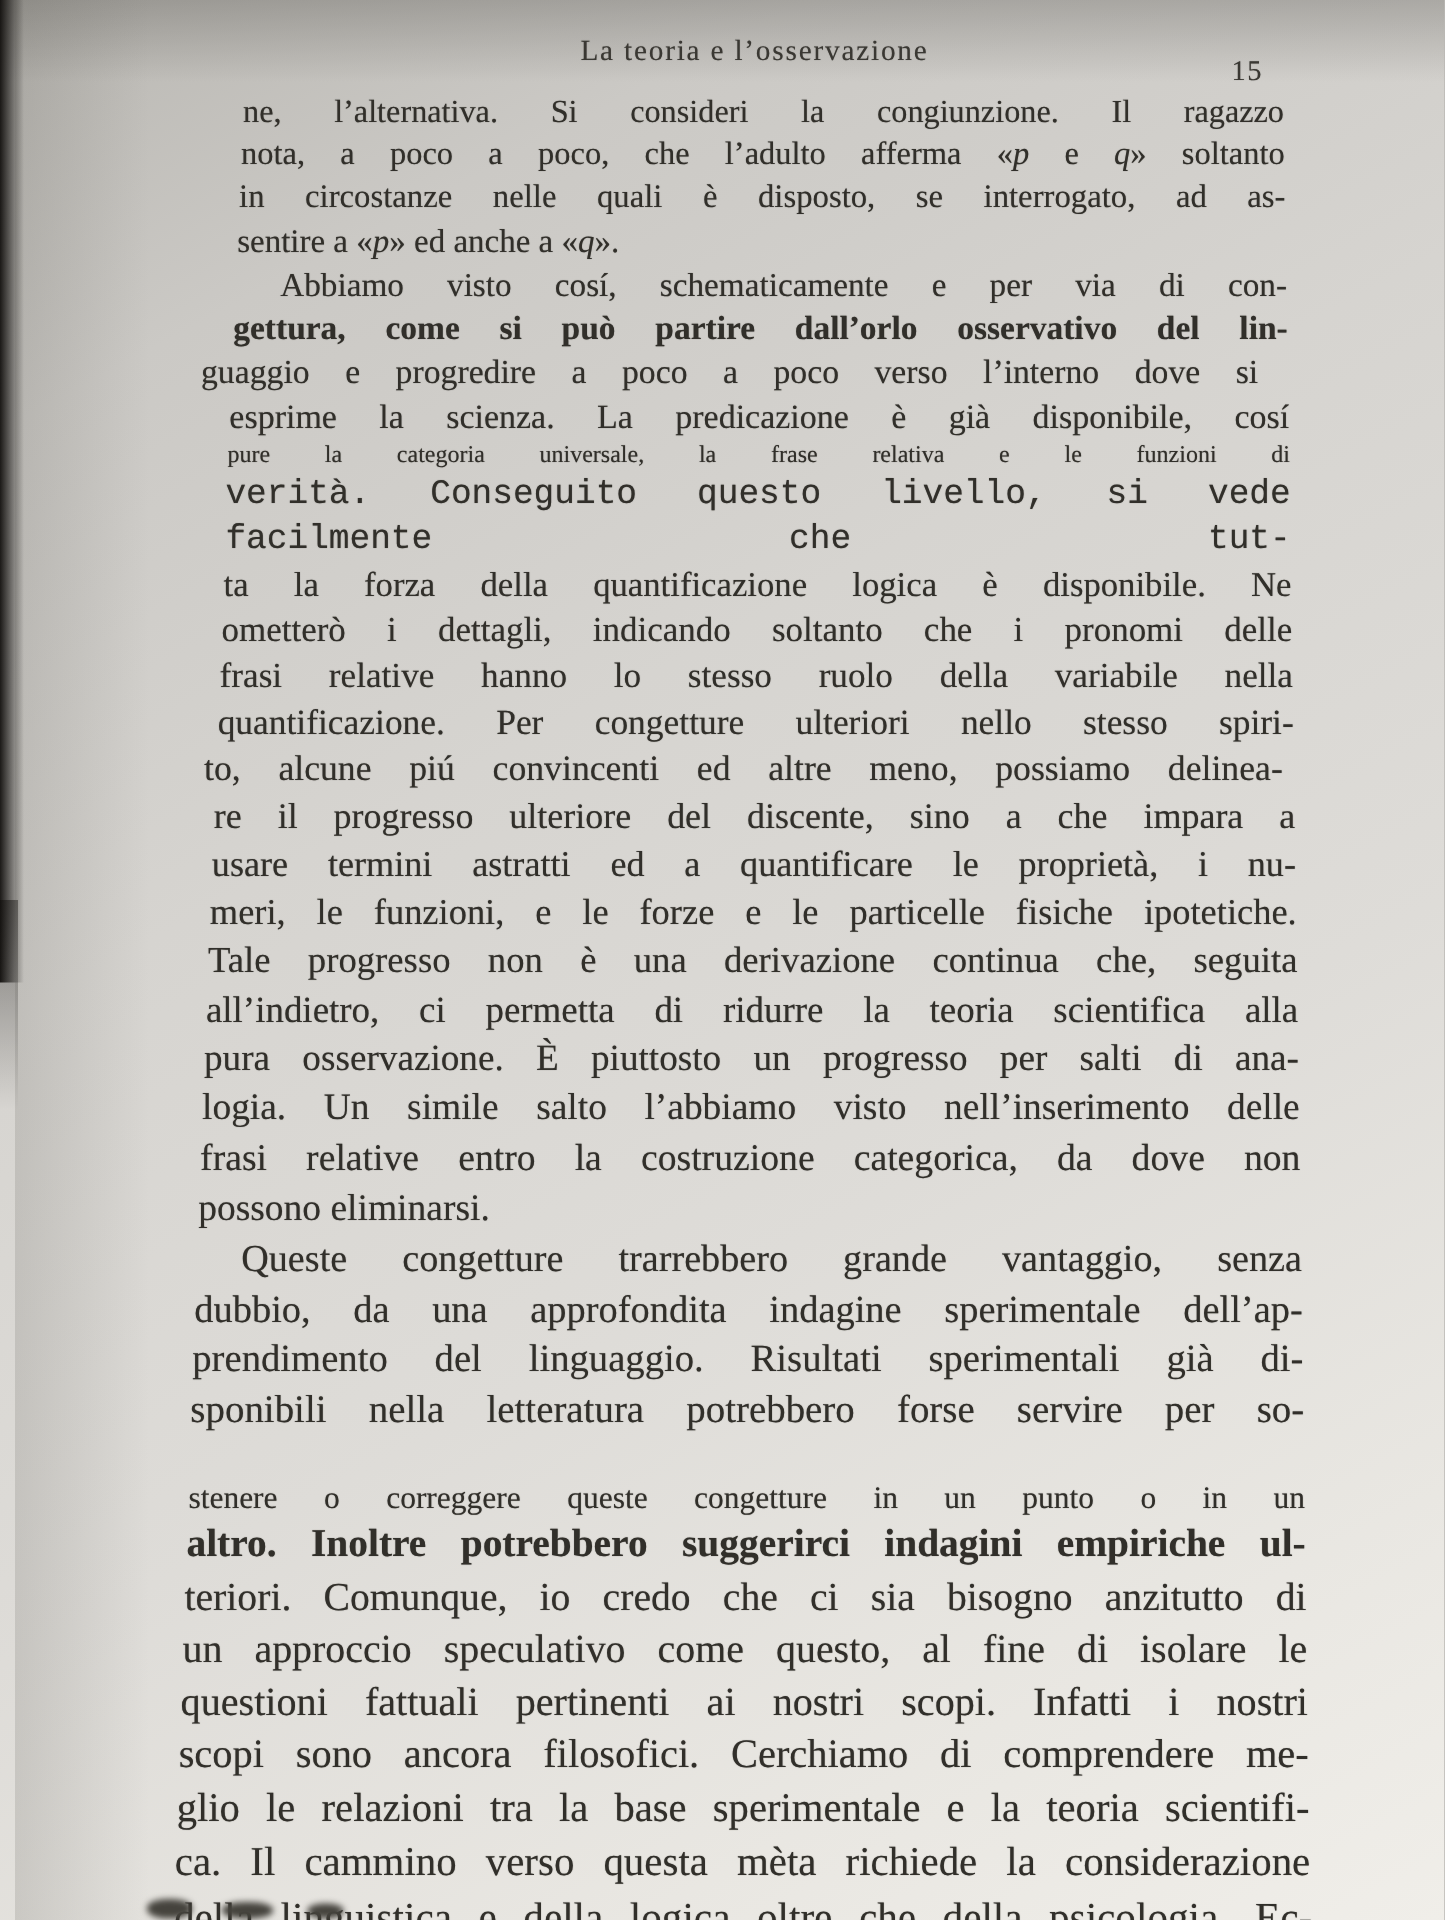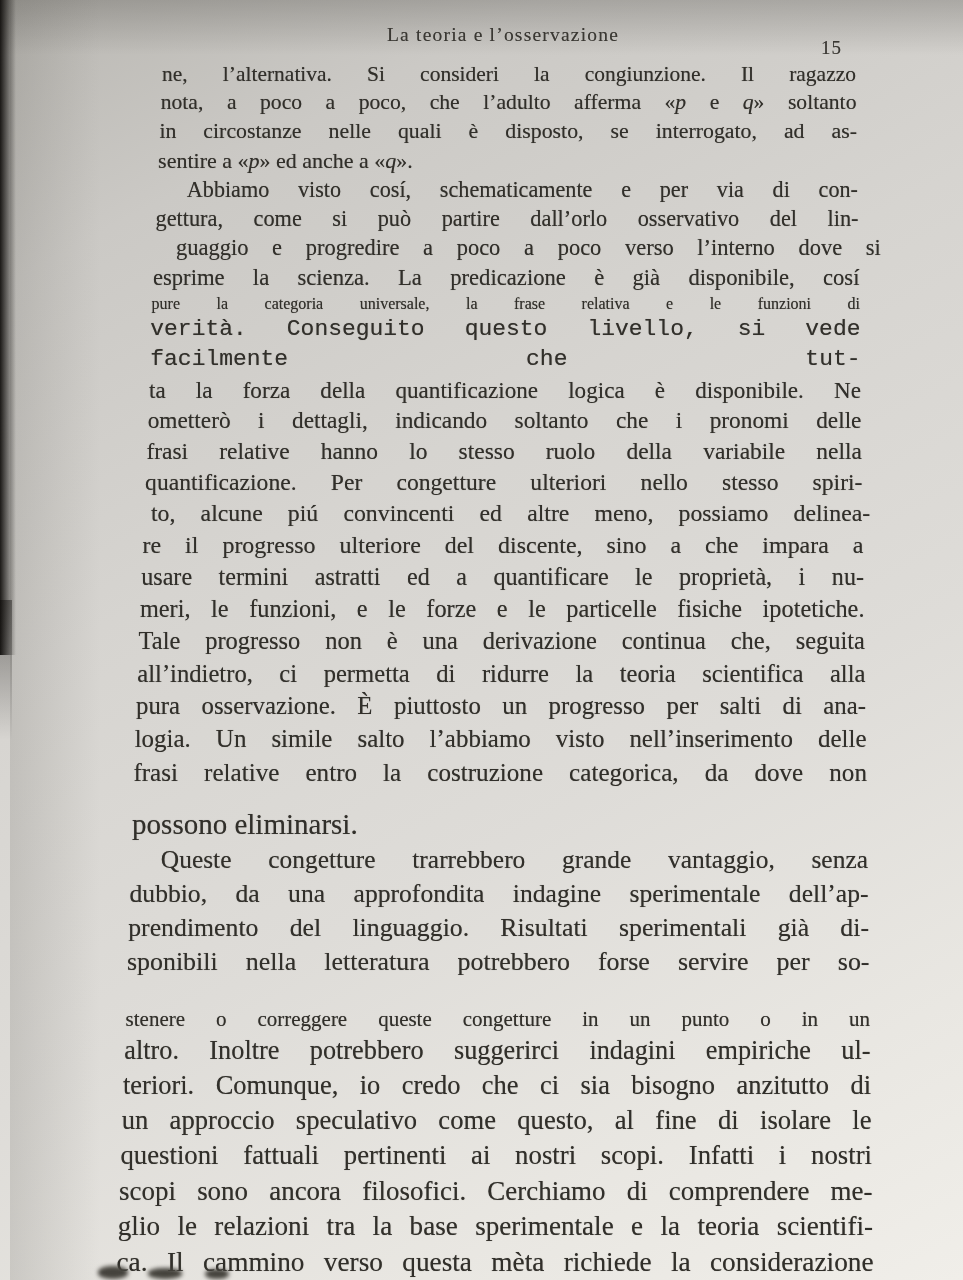--- a/index.html
+++ b/index.html
@@ -121,45 +121,45 @@
     <div class="running-title">La teoria e l’osservazione</div>
     <div class="page-number">15</div>
   </div>
 
   <div class="body-text">
       <div class="line" style="font-size: 21.5px; margin-left: 46px; width: 694px;">ne, l’alternativa. Si consideri la congiunzione. Il ragazzo</div>
       <div class="line" style="font-size: 21.66px; margin-left: 44.7px; width: 695.8px;">nota, a poco a poco, che l’adulto afferma «<i>p</i> e <i>q</i>» soltanto</div>
       <div class="line" style="font-size: 21.83px; margin-left: 43.4px; width: 697.6px;">in circostanze nelle quali è disposto, se interrogato, ad as-</div>
       <div class="line para-end" style="font-size: 22px; margin-left: 42.1px; width: 699.4px;">sentire a «<i>p</i>» ed anche a «<i>q</i>».</div>
       <div class="line indent" style="font-size: 22.16px; margin-left: 40.8px; width: 701.2px;">Abbiamo visto cosí, schematicamente e per via di con-</div>
-      <div class="line" style="font-size: 22.32px; margin-left: 39.5px; width: 703px;">gettura, come si può partire dall’orlo osservativo del lin-</div>
-      <div class="line" style="font-size: 22.49px; margin-left: 60px; width: 704.8px;">guaggio e progredire a poco a poco verso l’interno dove si</div>
+      <div class="line" style="font-size: 22.32px; margin-left: 39.5px; width: 703px; font-weight: bold;">gettura, come si può partire dall’orlo osservativo del lin-</div>
+      <div class="line" style="font-size: 22.49px; margin-left: 18px; width: 704.8px;">guaggio e progredire a poco a poco verso l’interno dove si</div>
       <div class="line" style="font-size: 22.66px; margin-left: 36.9px; width: 706.6px;">esprime la scienza. La predicazione è già disponibile, cosí</div>
       <div class="line" style="font-size: 16px; margin-left: 35.6px; width: 708.4px;">pure la categoria universale, la frase relativa e le funzioni di</div>
       <div class="line" style="font-size: 22.98px; margin-left: 34.3px; width: 710.2px; font-family: Liberation Mono, monospace;">verità. Conseguito questo livello, si vede facilmente che tut-</div>
       <div class="line" style="font-size: 23.15px; margin-left: 33px; width: 712px;">ta la forza della quantificazione logica è disponibile. Ne</div>
       <div class="line" style="font-size: 23.32px; margin-left: 31.7px; width: 713.8px;">ometterò i dettagli, indicando soltanto che i pronomi delle</div>
       <div class="line" style="font-size: 23.48px; margin-left: 30.4px; width: 715.6px;">frasi relative hanno lo stesso ruolo della variabile nella</div>
       <div class="line" style="font-size: 23.64px; margin-left: 29.1px; width: 717.4px;">quantificazione. Per congetture ulteriori nello stesso spiri-</div>
-      <div class="line" style="font-size: 23.81px; margin-left: 35px; width: 719.2px;">to, alcune piú convincenti ed altre meno, possiamo delinea-</div>
+      <div class="line" style="font-size: 23.81px; margin-left: 20px; width: 719.2px;">to, alcune piú convincenti ed altre meno, possiamo delinea-</div>
       <div class="line" style="font-size: 23.98px; margin-left: 26.5px; width: 721px;">re il progresso ulteriore del discente, sino a che impara a</div>
       <div class="line" style="font-size: 24.14px; margin-left: 25.2px; width: 722.8px;">usare termini astratti ed a quantificare le proprietà, i nu-</div>
       <div class="line" style="font-size: 24.3px; margin-left: 23.9px; width: 724.6px;">meri, le funzioni, e le forze e le particelle fisiche ipotetiche.</div>
       <div class="line" style="font-size: 24.47px; margin-left: 22.6px; width: 726.4px;">Tale progresso non è una derivazione continua che, seguita</div>
       <div class="line" style="font-size: 24.64px; margin-left: 21.3px; width: 728.2px;">all’indietro, ci permetta di ridurre la teoria scientifica alla</div>
       <div class="line" style="font-size: 24.8px; margin-left: 20px; width: 730px;">pura osservazione. È piuttosto un progresso per salti di ana-</div>
       <div class="line" style="font-size: 24.96px; margin-left: 18.7px; width: 731.8px;">logia. Un simile salto l’abbiamo visto nell’inserimento delle</div>
       <div class="line" style="font-size: 25.13px; margin-left: 17.4px; width: 733.6px;">frasi relative entro la costruzione categorica, da dove non</div>
-      <div class="line para-end" style="font-size: 29px; margin-left: 16.1px; width: 735.4px; margin-top: 16px;">possono eliminarsi.</div>
+      <div class="line para-end" style="font-size: 25px; margin-left: 16.1px; width: 735.4px;">possono eliminarsi.</div>
       <div class="line indent" style="font-size: 25.46px; margin-left: 14.8px; width: 737.2px;">Queste congetture trarrebbero grande vantaggio, senza</div>
       <div class="line" style="font-size: 25.63px; margin-left: 13.5px; width: 739px;">dubbio, da una approfondita indagine sperimentale dell’ap-</div>
       <div class="line" style="font-size: 25.79px; margin-left: 12.2px; width: 740.8px;">prendimento del linguaggio. Risultati sperimentali già di-</div>
       <div class="line" style="font-size: 25.95px; margin-left: 10.9px; width: 742.6px;">sponibili nella letteratura potrebbero forse servire per so-</div>
       <div class="line" style="font-size: 21px; margin-left: 9.6px; width: 744.4px; margin-top: 27px;">stenere o correggere queste congetture in un punto o in un</div>
-      <div class="line" style="font-size: 26.29px; margin-left: 8.3px; width: 746.2px;">altro. Inoltre potrebbero suggerirci indagini empiriche ul-</div>
+      <div class="line" style="font-size: 26.29px; margin-left: 8.3px; width: 746.2px; font-weight: bold;">altro. Inoltre potrebbero suggerirci indagini empiriche ul-</div>
       <div class="line" style="font-size: 26.45px; margin-left: 7px; width: 748px;">teriori. Comunque, io credo che ci sia bisogno anzitutto di</div>
       <div class="line" style="font-size: 26.62px; margin-left: 5.7px; width: 749.8px;">un approccio speculativo come questo, al fine di isolare le</div>
       <div class="line" style="font-size: 26.78px; margin-left: 4.4px; width: 751.6px;">questioni fattuali pertinenti ai nostri scopi. Infatti i nostri</div>
       <div class="line" style="font-size: 26.95px; margin-left: 3.1px; width: 753.4px;">scopi sono ancora filosofici. Cerchiamo di comprendere me-</div>
       <div class="line" style="font-size: 27.11px; margin-left: 1.8px; width: 755.2px;">glio le relazioni tra la base sperimentale e la teoria scientifi-</div>
       <div class="line" style="font-size: 27.27px; margin-left: 0.5px; width: 757px;">ca. Il cammino verso questa mèta richiede la considerazione</div>
       <div class="line" style="font-size: 27.44px; margin-left: 0px; width: 758.8px;">della linguistica e della logica oltre che della psicologia. Ec-</div>
     </div>
 
   <div class="smudge s1"></div>

